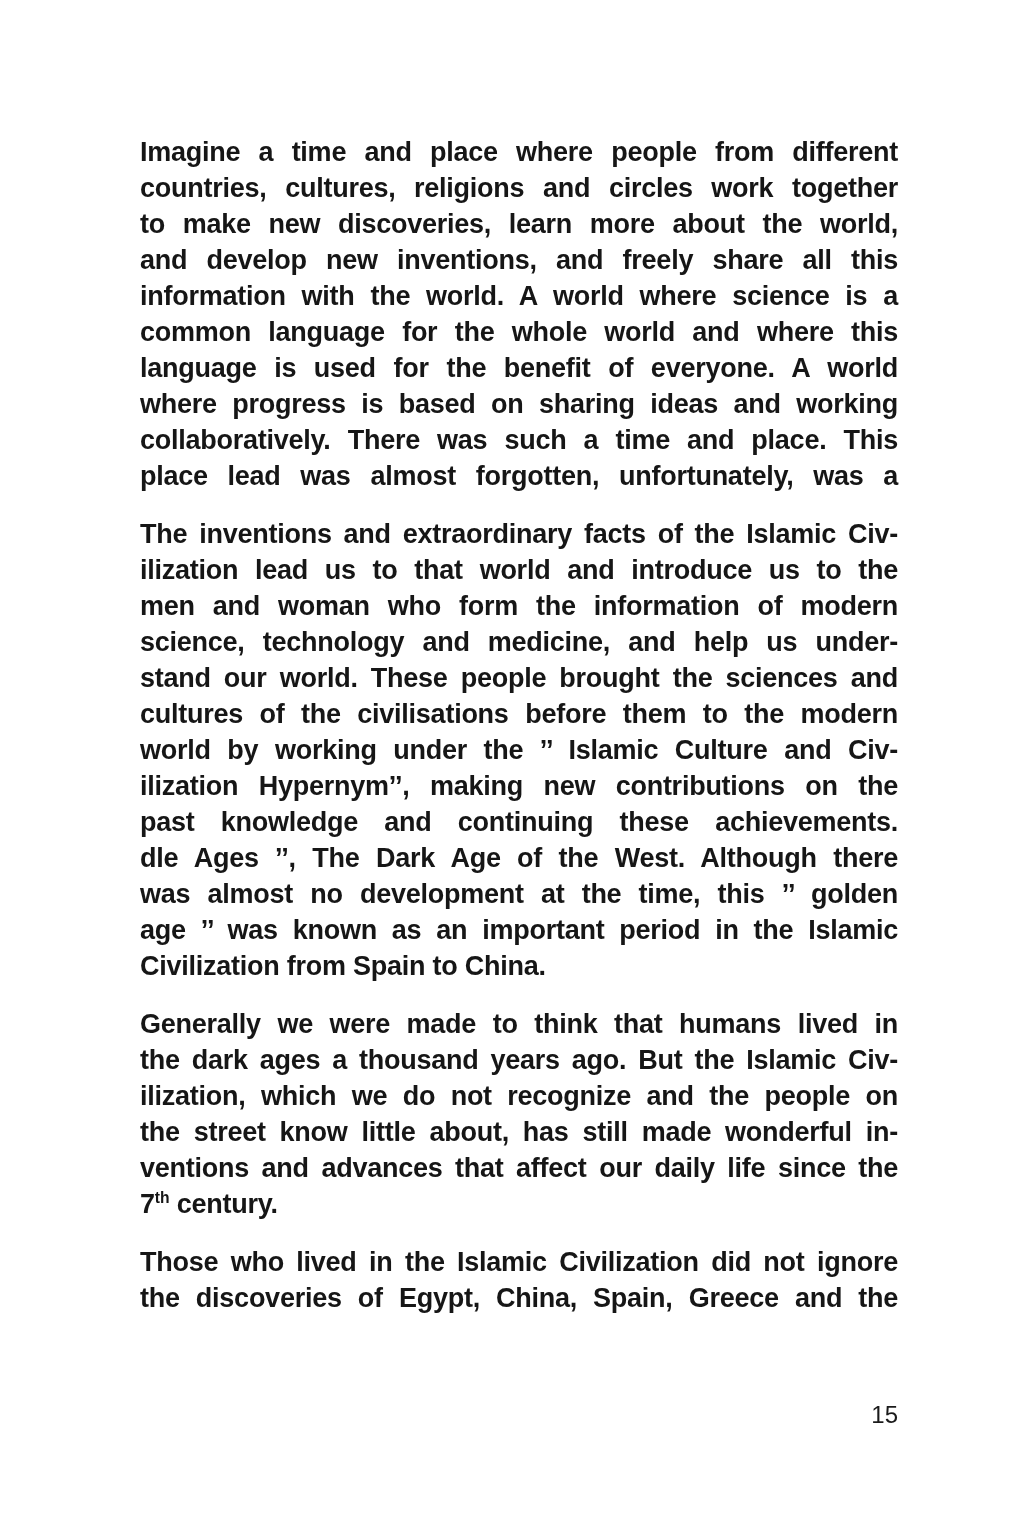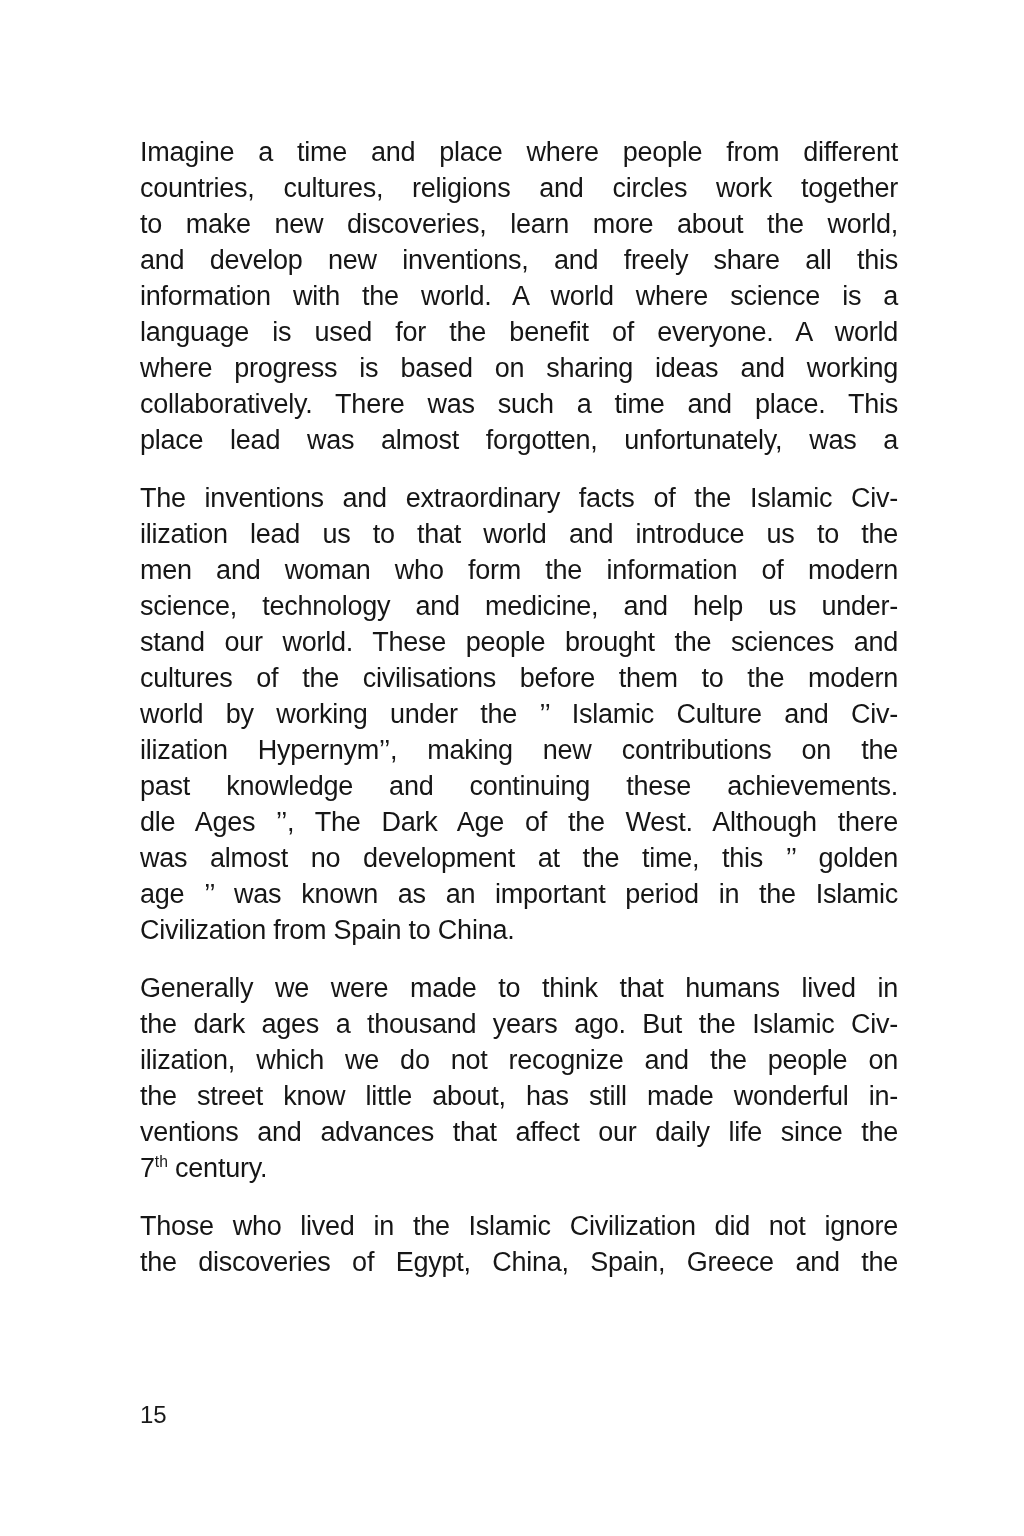--- a/index.html
+++ b/index.html
@@ -24,57 +24,59 @@
     position: absolute;
     left: 140px;
     top: 134px;
     width: 758px;
     font-size: 27px;
     line-height: 36px;
     letter-spacing: -0.25px;
   }
   .paragraph {
     margin: 0 0 22px 0;
+    font-weight: bold;
   }
   .line {
     text-align: justify;
     text-align-last: justify;
     white-space: nowrap;
   }
   .line.last {
     text-align-last: left;
   }
   sup {
     font-size: 0.58em;
     vertical-align: super;
     line-height: 0;
     letter-spacing: 0;
   }
   .footer {
     position: absolute;
     left: 140px;
     top: 1401px;
     width: 758px;
-    text-align: left;
+    text-align: right;
     font-size: 24px;
     line-height: 28px;
     color: #1a1a1a;
   }
 </style>
 </head>
 <body>
 
 <div class="page">
   <div class="text-block" id="text-content">
       <div class="paragraph">
         <div class="line">Imagine a time and place where people from different</div>
         <div class="line">countries, cultures, religions and circles work together</div>
         <div class="line">to make new discoveries, learn more about the world,</div>
         <div class="line">and develop new inventions, and freely share all this</div>
         <div class="line">information with the world. A world where science is a</div>
+        <div class="line">common language for the whole world and where this</div>
         <div class="line">language is used for the benefit of everyone. A world</div>
         <div class="line">where progress is based on sharing ideas and working</div>
         <div class="line">collaboratively. There was such a time and place. This</div>
         <div class="line">place lead was almost forgotten, unfortunately, was a</div>
       </div>
       <div class="paragraph">
         <div class="line">The inventions and extraordinary facts of the Islamic Civ-</div>
         <div class="line">ilization lead us to that world and introduce us to the</div>
         <div class="line">men and woman who form the information of modern</div>
         <div class="line">science, technology and medicine, and help us under-</div>

